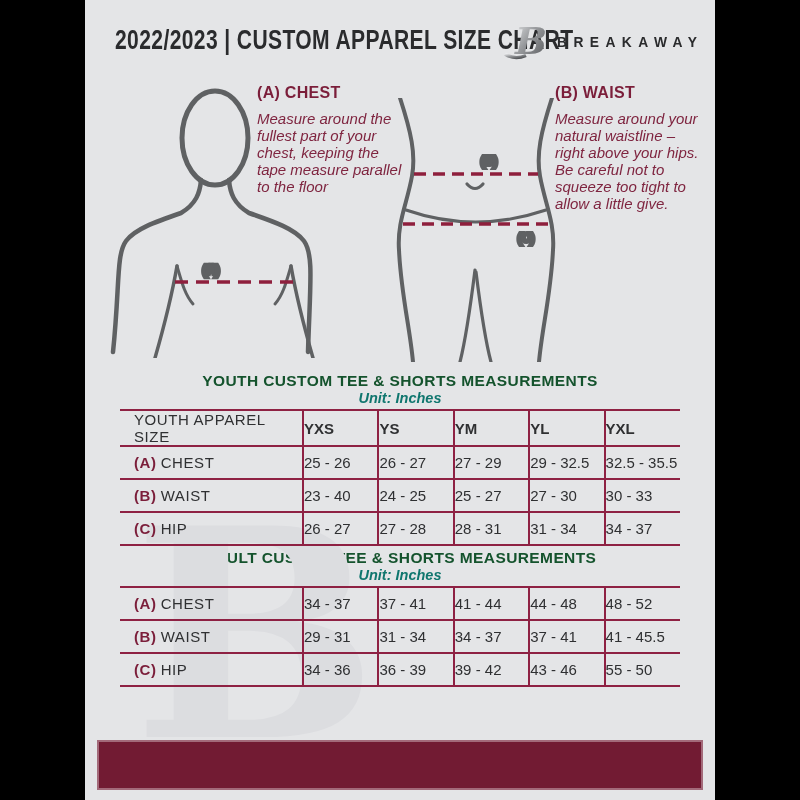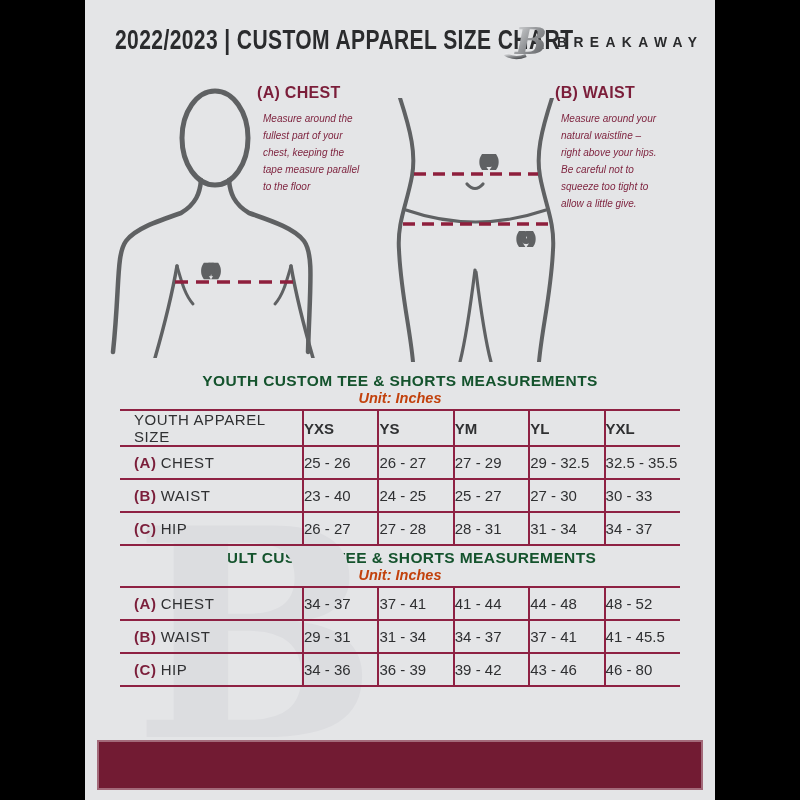--- a/index.html
+++ b/index.html
@@ -31,31 +31,31 @@
   .brand-text {
     font-size: 15px; font-weight: 700; letter-spacing: 7px;
     color: #2a2b2d; white-space: nowrap;
     transform: scaleX(0.92); transform-origin: left center;
   }
   
   .fig { position: absolute; }
   .guide-block { position: absolute; color: #7b1e3a; }
   .guide-heading { font-size: 16px; font-weight: 700; margin: 0 0 8px 0; letter-spacing: 0.3px; }
   .guide-body {
-    font-size: 10px; font-style: italic; line-height: 17px;
-    margin: 6px; white-space: pre-line; color: #7f2540;
+    font-size: 15px; font-style: italic; line-height: 17px;
+    margin: 0; white-space: pre-line; color: #7f2540;
   }
   
   .section-title {
     position: absolute; left: 35px; width: 560px; text-align: center;
     font-size: 15.5px; font-weight: 700; color: #14532d; letter-spacing: 0.4px;
   }
   .section-unit {
     position: absolute; left: 35px; width: 560px; text-align: center;
-    font-size: 14.5px; font-style: italic; font-weight: 700; color: #c2410c;
+    font-size: 14.5px; font-style: italic; font-weight: 700; color: #0f766e;
   }
   
   table.size-table {
     position: absolute; left: 35px; width: 560px;
     border-collapse: collapse; table-layout: fixed;
     z-index: 2;
   }
   table.size-table col.c-label { width: 183px; }
   table.size-table th, table.size-table td {
     border-top: 2px solid #8e2143;
@@ -234,20 +234,20 @@
       <td>34 - 37</td>
       <td>37 - 41</td>
       <td>41 - 45.5</td>
     </tr>
     <tr>
       <td class="label-cell"><span class="row-prefix">(C)</span><span>HIP</span></td>
       <td>34 - 36</td>
       <td>36 - 39</td>
       <td>39 - 42</td>
       <td>43 - 46</td>
-      <td>46 - 80</td>
+      <td>55 - 50</td>
     </tr>
   </tbody>
     </table>
 
   <div class="footer-bar"></div>
 
 </div>
 
 </body></html>

